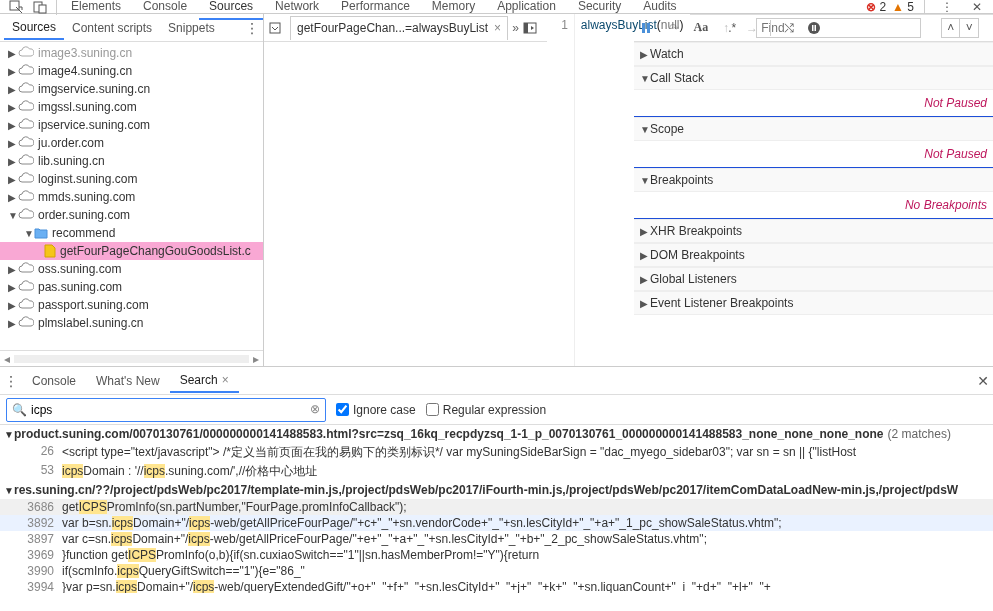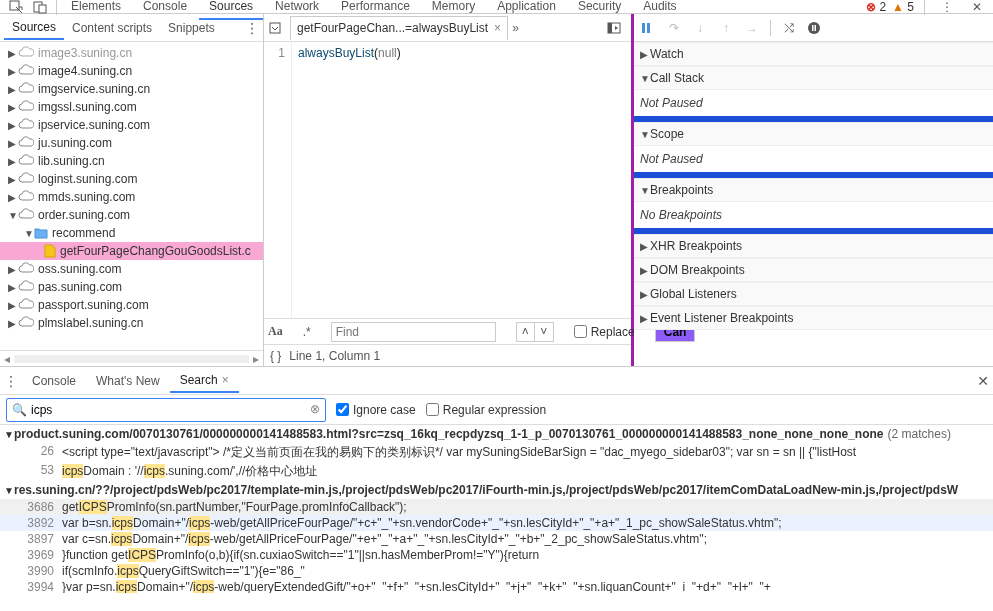--- a/index.html
+++ b/index.html
@@ -8,21 +8,21 @@
 .toolbar .tb-icon { width: 24px; height: 24px; display: flex; align-items: center; justify-content: center; color: #555; cursor: pointer; }
 .toolbar .sep { width: 1px; height: 16px; background: #ccc; margin: 0 4px; }
 .top-tabs { display: flex; gap: 2px; flex: 1; }
 .top-tab { padding: 5px 10px; color: #555; cursor: pointer; }
 .top-tab.active { color: #333; border-bottom: 2px solid #3b82f6; }
 .tb-right { display: flex; align-items: center; gap: 6px; margin-left: auto; }
 .badge-err { color: #d93025; font-weight: bold; }
 .badge-wrn { color: #e37400; font-weight: bold; }
 .main { display: flex; height: 352px; }
 .col-left { width: 264px; border-right: 1px solid #ccc; display: flex; flex-direction: column; }
-.col-mid { width: 370px; border-right: 3px solid #a21caf; display: flex; flex-direction: column; }
+.col-mid { width: 370px; border-right: 1px solid #a21caf; display: flex; flex-direction: row; }
 .col-right { flex: 1; display: flex; flex-direction: column; }
 .sub-tabs { display: flex; align-items: center; height: 28px; border-bottom: 1px solid #ddd; padding: 0 4px; }
 .sub-tab { padding: 4px 8px; color: #555; cursor: pointer; }
 .sub-tab.active { color: #222; border-bottom: 2px solid #3b82f6; }
 .more-icon { margin-left: auto; color: #555; cursor: pointer; font-size: 14px; }
 .tree { flex: 1; overflow: auto; padding: 2px 0; }
 .tree-row { display: flex; align-items: center; height: 18px; padding-left: 8px; color: #333; white-space: nowrap; cursor: pointer; }
 .tree-row .tw { width: 10px; color: #555; font-size: 10px; }
 .tree-row .cloud { width: 16px; height: 14px; margin-right: 4px; }
 .tree-row.selected { background: #f9a8d4; }
@@ -49,21 +49,21 @@
 .find-nav span { width: 18px; height: 18px; display: flex; align-items: center; justify-content: center; color: #555; cursor: pointer; border-right: 1px solid #ccc; }
 .find-nav span:last-child { border-right: none; }
 .replace-chk { display: flex; align-items: center; gap: 4px; }
 .find-btn { border: 1px solid #ccc; background: #8b5cf6; padding: 2px 8px; cursor: pointer; font-weight: bold; }
 .status-bar { display: flex; align-items: center; height: 22px; border-top: 1px solid #ddd; padding: 0 6px; color: #555; gap: 8px; }
 .dbg-bar { display: flex; align-items: center; height: 28px; border-bottom: 1px solid #ddd; padding: 0 6px; gap: 10px; color: #555; }
 .dbg-bar .ico { cursor: pointer; width: 16px; text-align: center; }
 .dbg-bar .sep2 { width: 1px; height: 16px; background: #ccc; }
 .section-head { display: flex; align-items: center; height: 24px; border-bottom: 1px solid #eee; border-top: 1px solid #eee; padding: 0 6px; background: #f9f9f9; cursor: pointer; }
 .section-head .tw { width: 10px; color: #555; font-size: 10px; }
-.section-body { padding: 6px; text-align: left; color: #404040; font-style: italic; border-bottom: 6px solid #1d4ed8; }
+.section-body { padding: 6px; text-align: right; color: #be185d; font-style: italic; border-bottom: 1px solid #1d4ed8; }
 .drawer { border-top: 1px solid #ccc; }
 .drawer-tabs { display: flex; align-items: center; height: 28px; border-bottom: 1px solid #ddd; padding: 0 4px; }
 .drawer-tab { padding: 4px 10px; color: #555; cursor: pointer; display: flex; align-items: center; gap: 4px; }
 .drawer-tab.active { border-bottom: 2px solid #3b82f6; color: #222; }
 .drawer-close { margin-left: auto; color: #555; font-size: 14px; cursor: pointer; }
 .search-bar { display: flex; align-items: center; height: 30px; border-bottom: 1px solid #ddd; padding: 0 6px; gap: 10px; }
 .search-input-wrap { position: relative; width: 320px; }
 .search-input { width: 100%; height: 24px; border: 1px solid #3b82f6; border-radius: 2px; padding: 0 24px; outline: none; }
 .search-icon-l { position: absolute; left: 6px; top: 5px; color: #888; }
 .search-icon-r { position: absolute; right: 6px; top: 4px; color: #888; cursor: pointer; }
@@ -160,21 +160,21 @@
           <svg class="cloud" viewBox="0 0 16 14">
             <path d="M4 10a3 3 0 010-6 4 4 0 017.5-1A3 3 0 0113 10H4z" fill="none" stroke="#888"></path>
           </svg>
           <span>ipservice.suning.com</span>
         </div>
       <div class="tree-row">
           <span class="tw">▶</span>
           <svg class="cloud" viewBox="0 0 16 14">
             <path d="M4 10a3 3 0 010-6 4 4 0 017.5-1A3 3 0 0113 10H4z" fill="none" stroke="#888"></path>
           </svg>
-          <span>ju.suning.com</span>
+          <span>ju.order.com</span>
         </div>
       <div class="tree-row">
           <span class="tw">▶</span>
           <svg class="cloud" viewBox="0 0 16 14">
             <path d="M4 10a3 3 0 010-6 4 4 0 017.5-1A3 3 0 0113 10H4z" fill="none" stroke="#888"></path>
           </svg>
           <span>lib.suning.cn</span>
         </div>
       <div class="tree-row">
           <span class="tw">▶</span>

